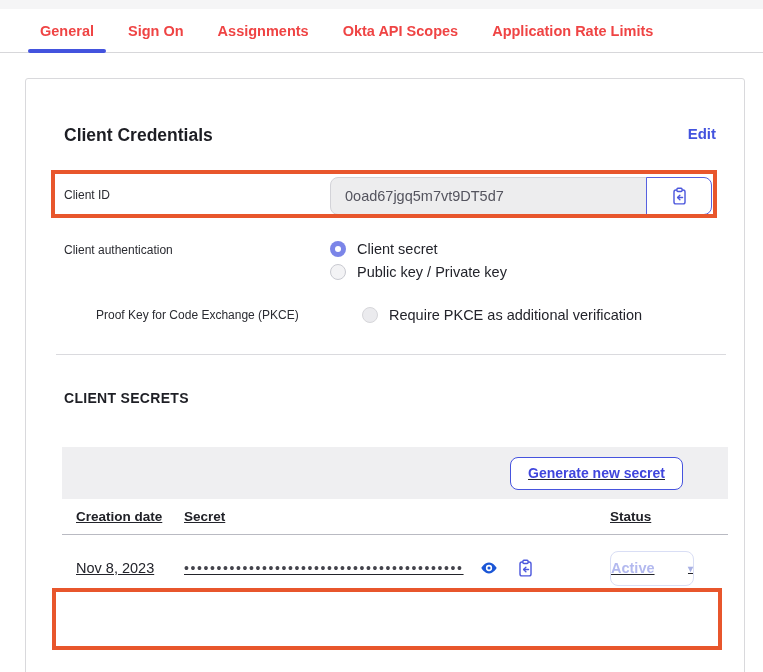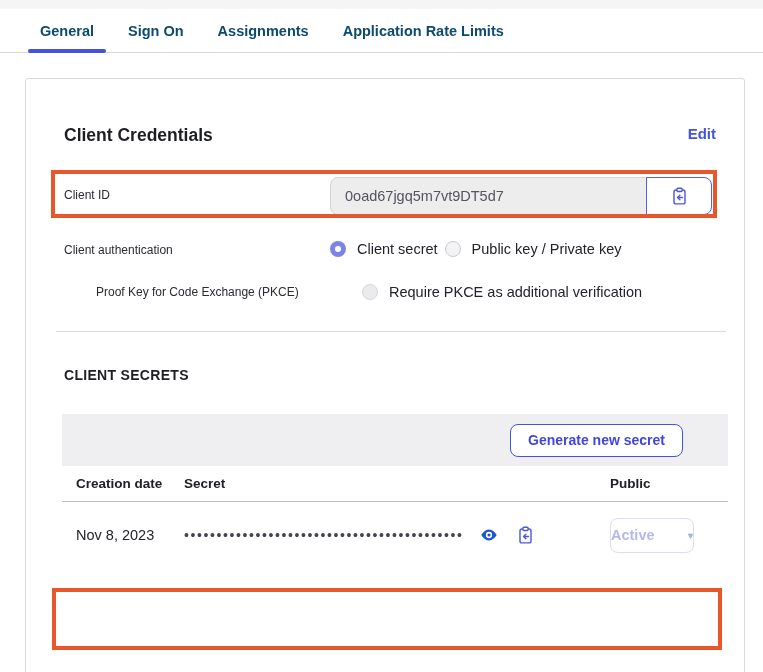--- a/index.html
+++ b/index.html
@@ -12,21 +12,21 @@
     --status-text:#b3b9ef;
   }
   *{margin:0;padding:0;box-sizing:border-box;}
   html,body{width:763px;height:672px;overflow:hidden;background:#fff;
     font-family:"Liberation Sans",sans-serif;color:var(--text);position:relative;}
   .top-strip{height:9px;background:#f5f5f6;}
   
   .tabbar{display:flex;align-items:stretch;height:44px;border-bottom:1px solid #d7d7da;
     padding-left:28px;background:#fff;}
   .tab{position:relative;display:flex;align-items:center;padding:0 12px;margin-right:10px;
-    font-size:14.5px;font-weight:700;color:#0c4a6e;cursor:pointer;white-space:nowrap;}
+    font-size:14.5px;font-weight:700;color:#ef4444;cursor:pointer;white-space:nowrap;}
   .tab.active::after{content:"";position:absolute;left:0;right:0;bottom:-1px;height:4px;
     background:var(--accent);border-radius:2px;}
   
   .card{position:absolute;left:25px;top:78px;width:720px;height:610px;background:#fff;
     border:1px solid #d9d9dc;border-radius:3px;}
   .card-inner{padding:0 28px 0 38px;}
   .heading-row{display:flex;justify-content:space-between;align-items:flex-start;margin-top:46px;}
   .heading-row h2{font-size:17.5px;font-weight:700;color:#1d1e24;}
   .edit-link{font-size:15px;font-weight:700;color:var(--accent);cursor:pointer;text-decoration:none;}
   
@@ -36,35 +36,35 @@
   .row-clientid .form-label{padding-top:11px;}
   .input-group{display:flex;align-items:stretch;height:38px;}
   .client-id-input{width:317px;height:38px;background:#ededee;border:1px solid #d3d3d8;
     border-radius:8px 0 0 8px;padding:0 14px;font-size:14.5px;color:#54545e;
     font-family:"Liberation Sans",sans-serif;outline:none;}
   .copy-btn{width:66px;height:38px;margin-left:-1px;background:#fff;border:1px solid #5761e0;
     border-radius:0 8px 8px 0;display:flex;align-items:center;justify-content:center;cursor:pointer;}
   .helper{margin-left:266px;margin-top:9px;width:352px;font-size:14.5px;line-height:26px;color:var(--muted);}
   .row-auth{margin-top:26px;}
   .row-auth .form-label{padding-top:2px;}
-  .choice-stack{display:flex;flex-direction:row;gap:7px;}
+  .choice-stack{display:flex;flex-direction:column;gap:7px;}
   .choice{display:flex;align-items:center;gap:11px;cursor:pointer;}
   .radio{width:16px;height:16px;border-radius:50%;flex:0 0 16px;position:relative;}
   .radio.selected{background:var(--radio-selected);}
   .radio.selected::after{content:"";position:absolute;left:5px;top:5px;width:6px;height:6px;
     border-radius:50%;background:#fff;}
   .radio.unselected{background:#f3f3f5;border:1px solid #c9cad1;}
   .check-circle{width:16px;height:16px;border-radius:50%;background:#ebebee;border:1px solid #d6d6da;flex:0 0 16px;}
   .choice-label{font-size:14.5px;color:#23242b;}
   .row-pkce{margin-top:27px;}
   .row-pkce .form-label{padding-top:1px;margin-left:32px;}
   .divider{border:none;border-top:1px solid #dadade;margin:31px -10px 0 -8px;}
   .secrets-heading{margin-top:35px;font-size:14px;font-weight:700;letter-spacing:.3px;color:#1e1f25;}
   
-  .secrets-table{margin:31px -12px 0 -2px;}
+  .secrets-table{margin:41px -12px 0 -2px;text-decoration:underline;}
   .table-toolbar{height:52px;background:#efeff1;display:flex;align-items:center;
     justify-content:flex-end;padding-right:45px;}
   .generate-btn{height:33px;padding:0 17px;background:#fff;border:1px solid #4653de;border-radius:8px;
     color:#4046dd;font-size:14px;font-weight:700;cursor:pointer;font-family:"Liberation Sans",sans-serif;}
   .thead{display:flex;align-items:center;height:36px;border-bottom:1.5px solid #b9bac2;
     font-size:13.5px;font-weight:700;color:#202127;}
   .col-date{flex:0 0 122px;padding-left:14px;}
   .col-secret{flex:1 1 auto;}
   .col-status{flex:0 0 118px;}
   .trow{display:flex;align-items:center;height:66px;font-size:14.5px;color:#23242b;}
@@ -82,20 +82,21 @@
 </style>
 </head>
 <body>
 
 <div class="top-strip"></div>
 
 <nav class="tabbar">
   <div class="tab active">General</div>
   <div class="tab">Sign On</div>
   <div class="tab">Assignments</div>
+  <div class="tab">Okta API Scopes</div>
   <div class="tab">Application Rate Limits</div>
 </nav>
 
 <div class="card">
   <div class="card-inner">
 
     <div class="heading-row">
       <h2>Client Credentials</h2>
       <a class="edit-link">Edit</a>
     </div>
@@ -144,21 +145,21 @@
 
     <div class="secrets-heading">CLIENT SECRETS</div>
 
     <div class="secrets-table">
       <div class="table-toolbar">
         <button class="generate-btn">Generate new secret</button>
       </div>
       <div class="thead">
         <div class="col-date">Creation date</div>
         <div class="col-secret">Secret</div>
-        <div class="col-status">Public</div>
+        <div class="col-status">Status</div>
       </div>
       <div class="trow">
         <div class="col-date">Nov 8, 2023</div>
         <div class="col-secret secret-cell">
           <span class="secret-dots">•••••••••••••••••••••••••••••••••••••••••••</span>
           <button class="icon-btn">
             <span style="display:flex;">
               <svg width="18" height="18" viewBox="0 0 24 24">
                 <path fill="#1b56d6" d="M12 4.8C6.2 4.8 2.2 11.3 2 11.7l-.2.3.2.3c.2.4 4.2 6.9 10 6.9s9.8-6.5 10-6.9l.2-.3-.2-.3c-.2-.4-4.2-6.9-10-6.9z"></path>
                 <circle cx="12" cy="12" r="4.2" fill="#fff"></circle>

